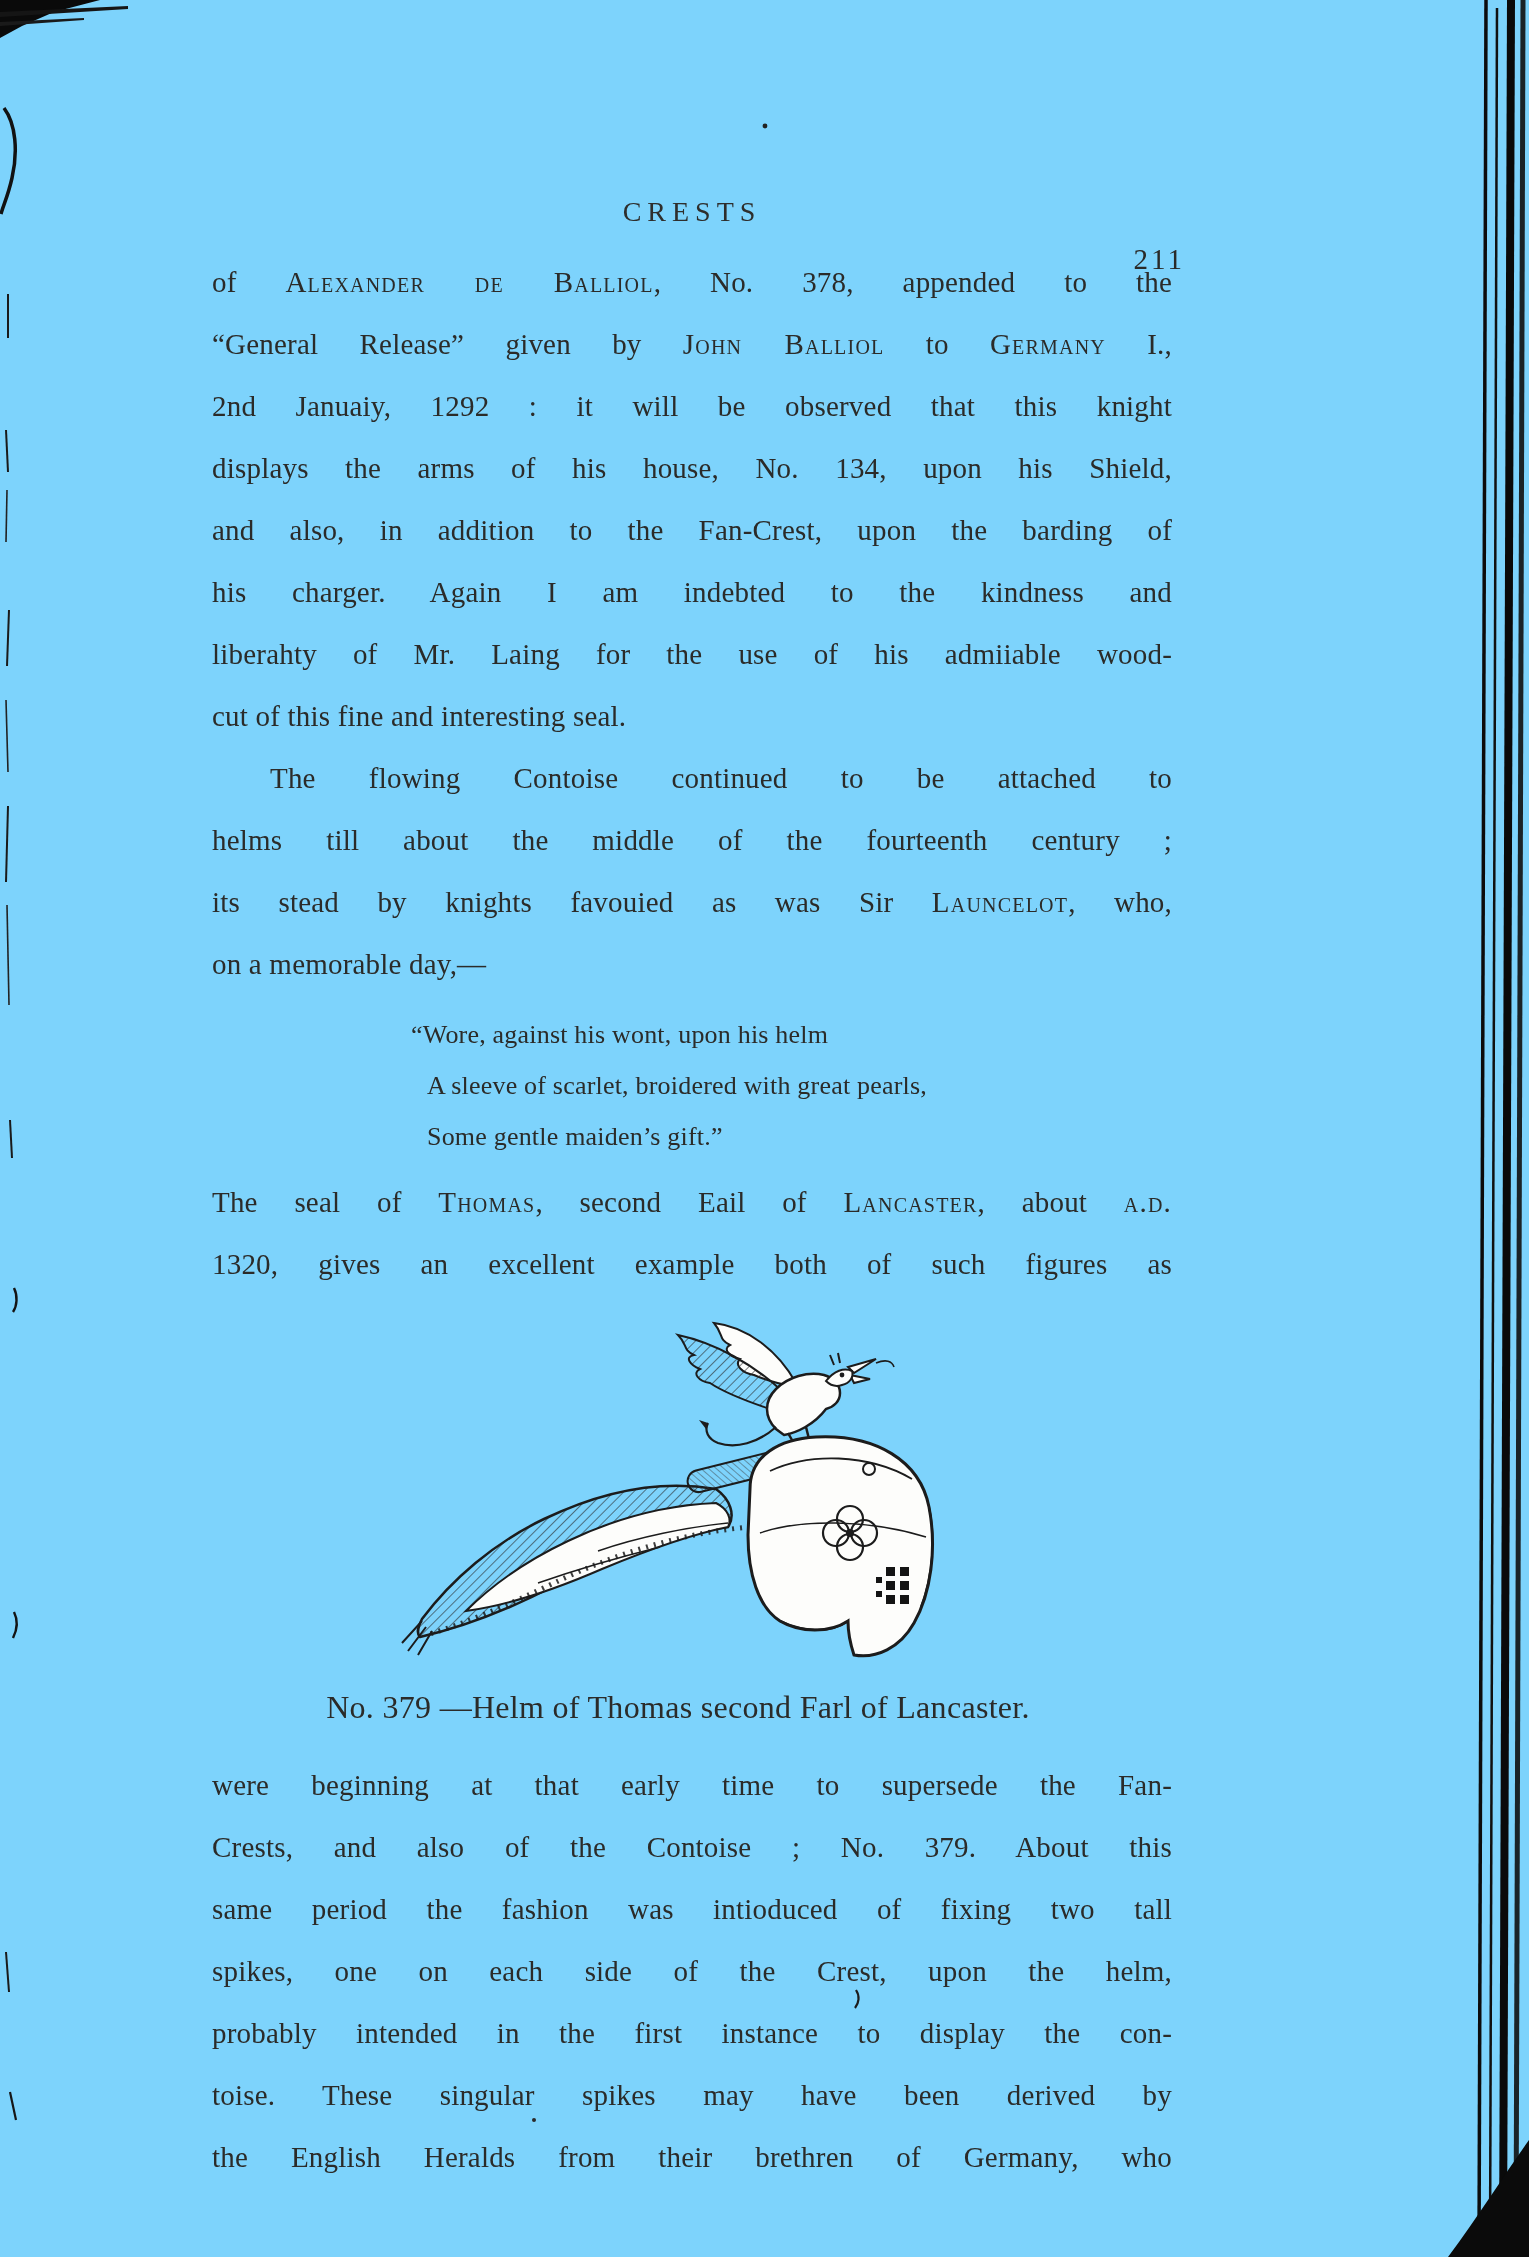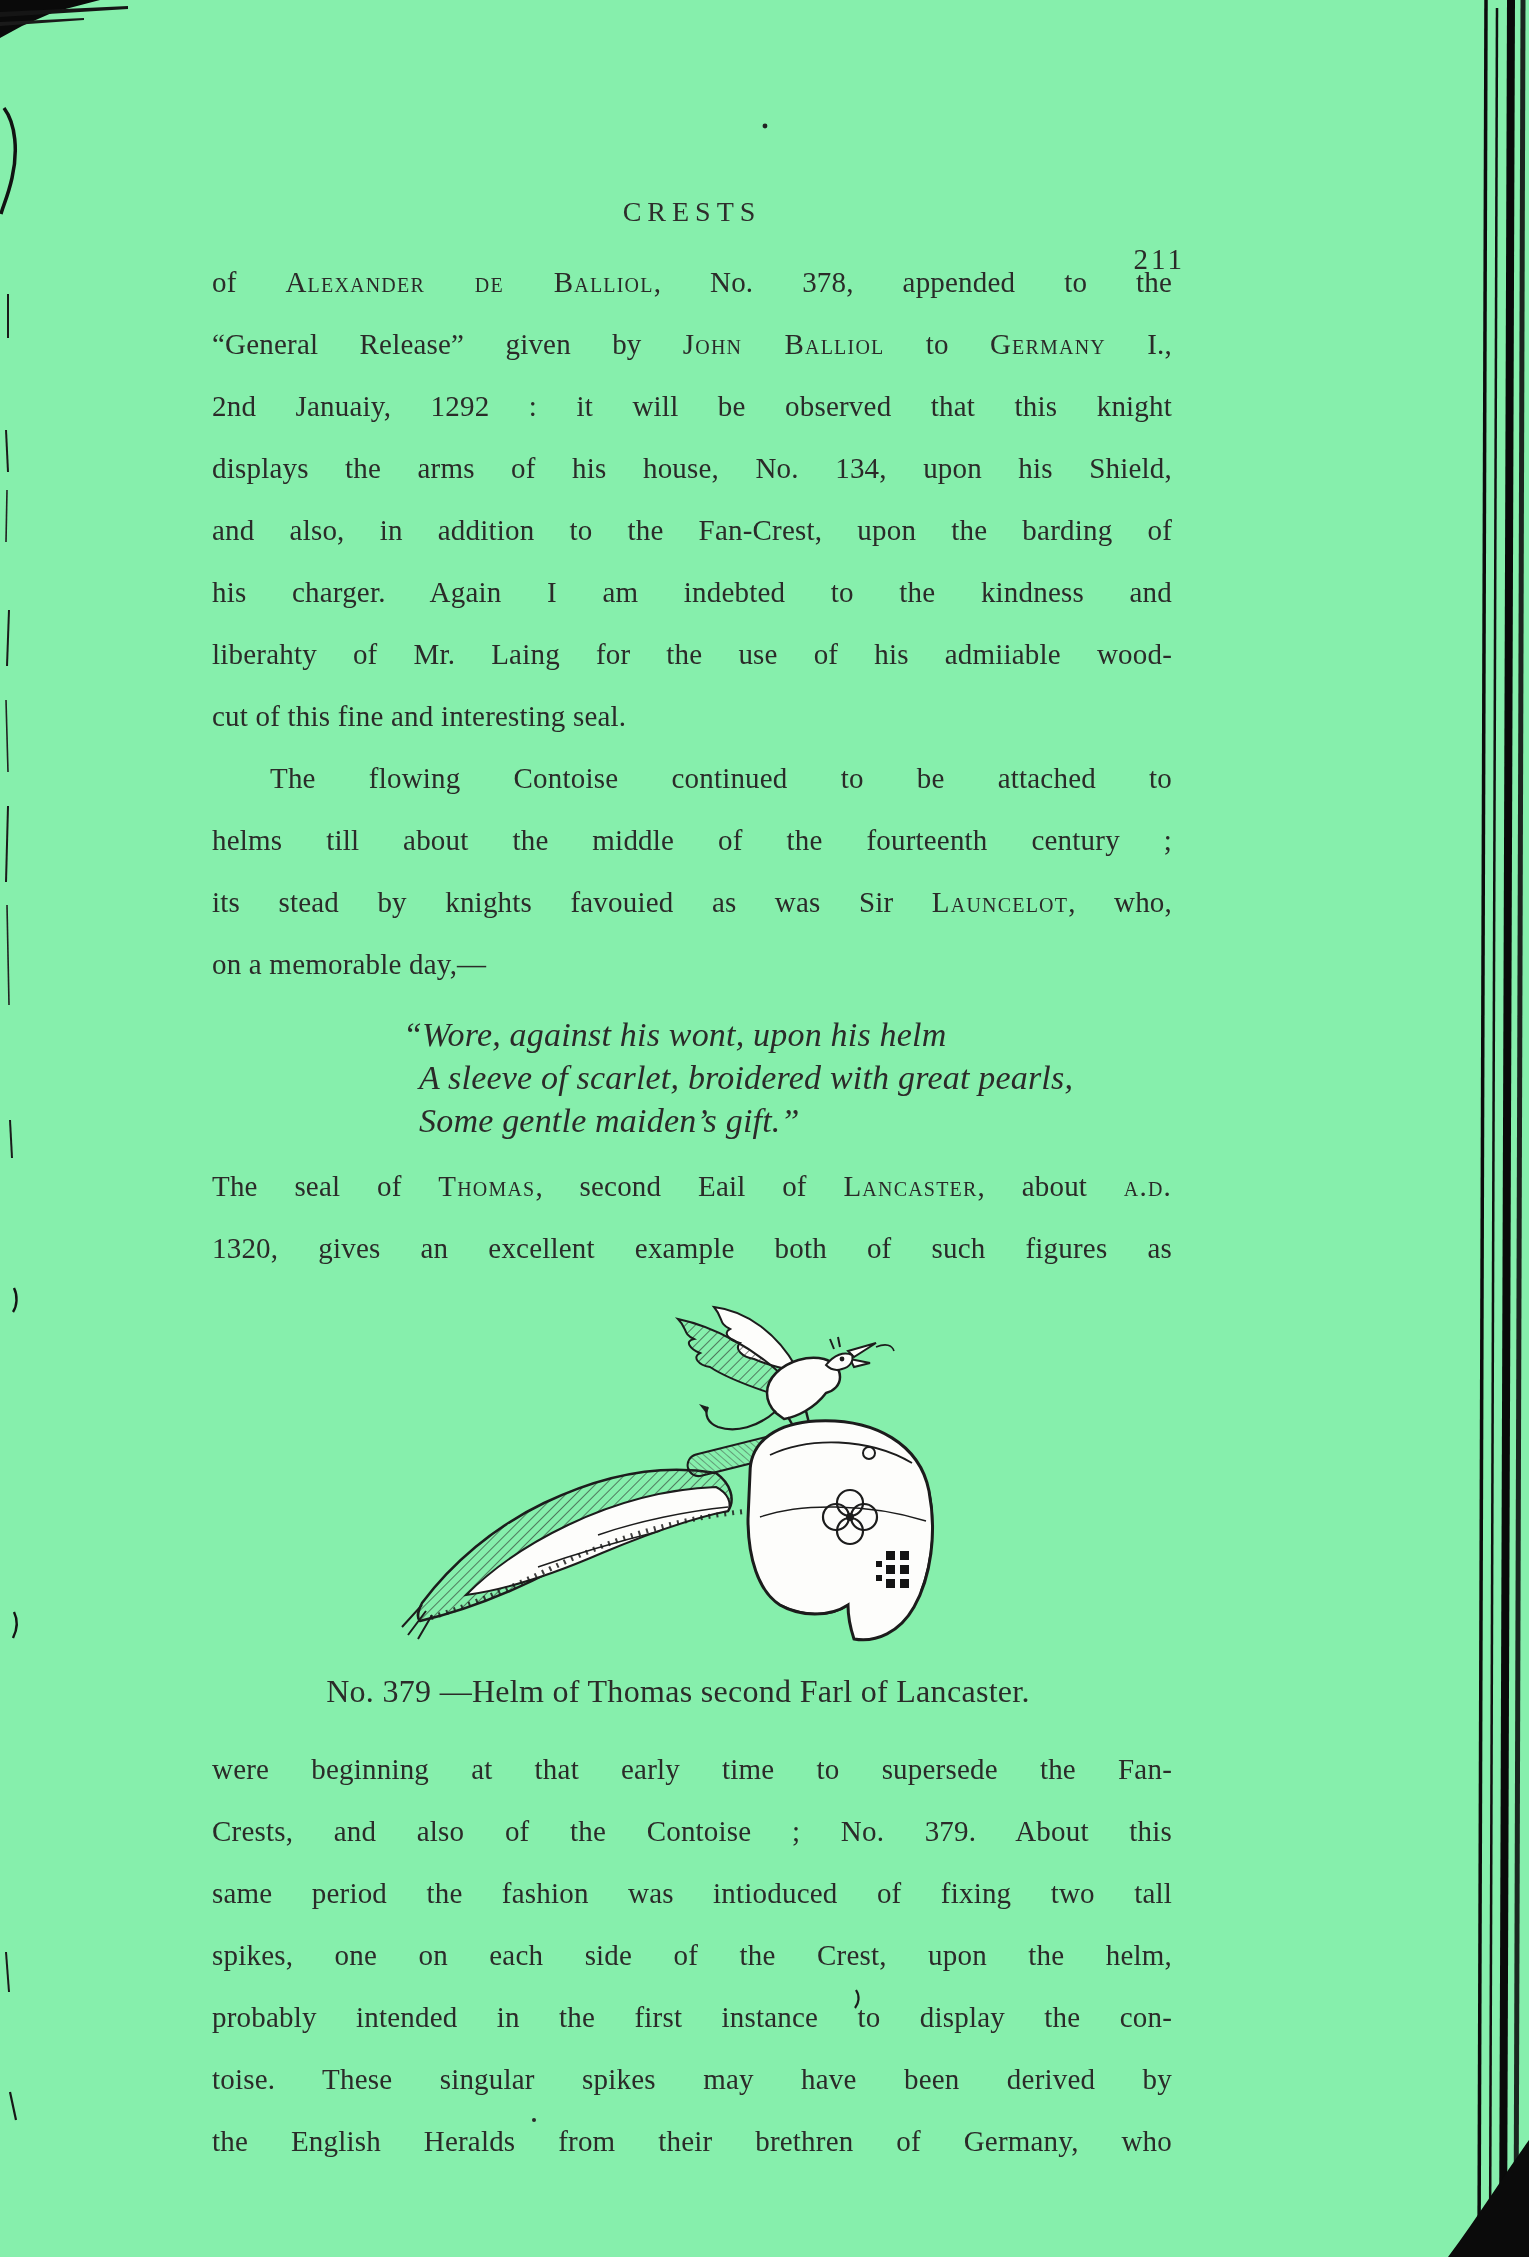--- a/index.html
+++ b/index.html
@@ -4,35 +4,35 @@
 <style>
   html,body{margin:0;padding:0;}
   body{
     width:1529px;height:2257px;
     background:#ffffff;
     font-family:"Liberation Serif","DejaVu Serif",serif;
     color:#262626;
     position:relative;
     overflow:hidden;
   }
-  .page{position:absolute;inset:0;background:#86efac;}
+  .page{position:absolute;inset:0;background:#7dd3fc;}
   .column{position:absolute;left:197px;top:196px;width:990px;}
   .hdr{position:relative;height:48px;margin-bottom:14px;}
   .hdr-title{position:absolute;left:0;right:0;text-align:center;font-size:28px;letter-spacing:6px;color:#2e2e2c;}
   .hdr-num{position:absolute;right:2px;top:7px;font-size:29px;letter-spacing:3px;color:#2a2a28;margin-top:40px;}
   .bline{
     font-size:29px;line-height:47px;margin:15px;
     text-align:justify;text-align-last:justify;
     letter-spacing:0.2px;color:#2b2b29;
   }
   .bline.end{text-align-last:left;}
   .indent{text-indent:58px;}
   .sc{font-variant:small-caps;letter-spacing:1.2px;}
   .quote{margin:25px 0 21px 206px;}
-  .qline{font-size:34px;line-height:43px;margin:0;color:#2b2b29;letter-spacing:0.2px;font-style:italic;}
+  .qline{font-size:26px;line-height:43px;margin:8px;color:#2b2b29;letter-spacing:0.2px;}
   .qline.q2{padding-left:16px;}
   .figwrap{margin-left:-28px;text-align:center;}
   .figwrap svg{display:inline-block;margin-top:18px;}
   .caption{text-align:center;font-size:32px;margin-top:12px;color:#2b2b29;letter-spacing:0.3px;}
   .p4{margin-top:36px;}
   .overlay{position:absolute;inset:0;pointer-events:none;}
 </style>
 </head>
 <body>
 

